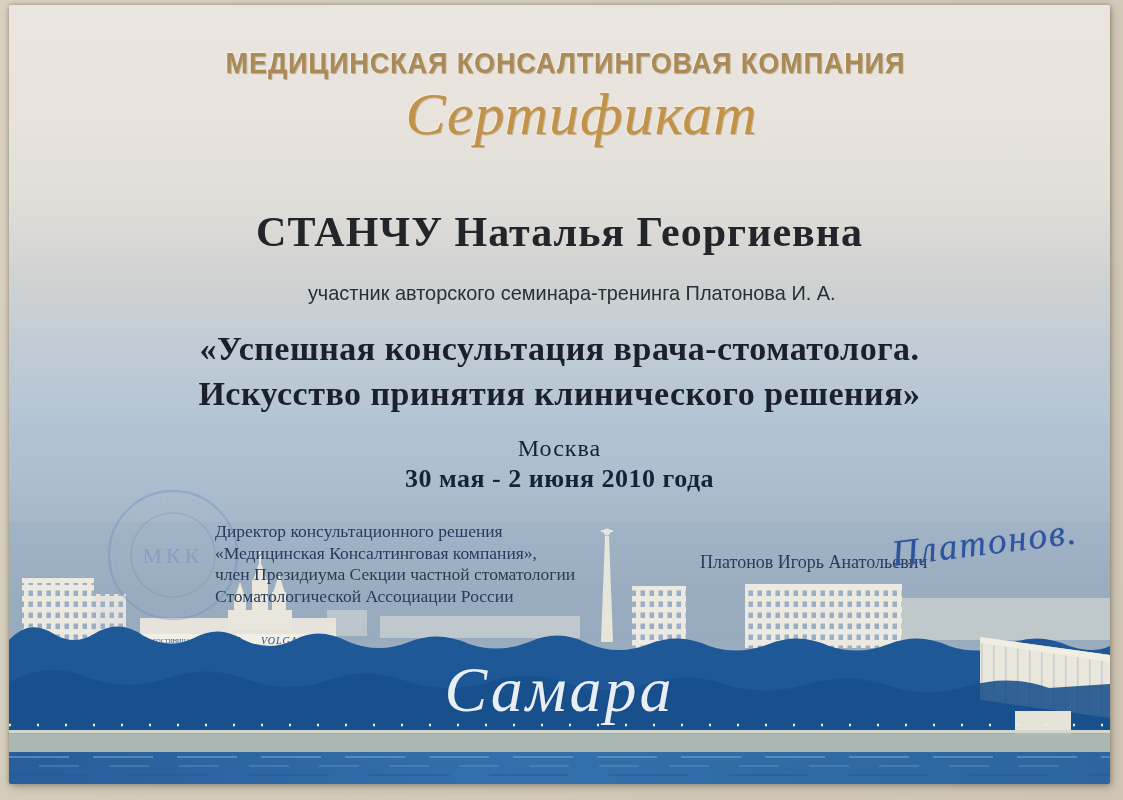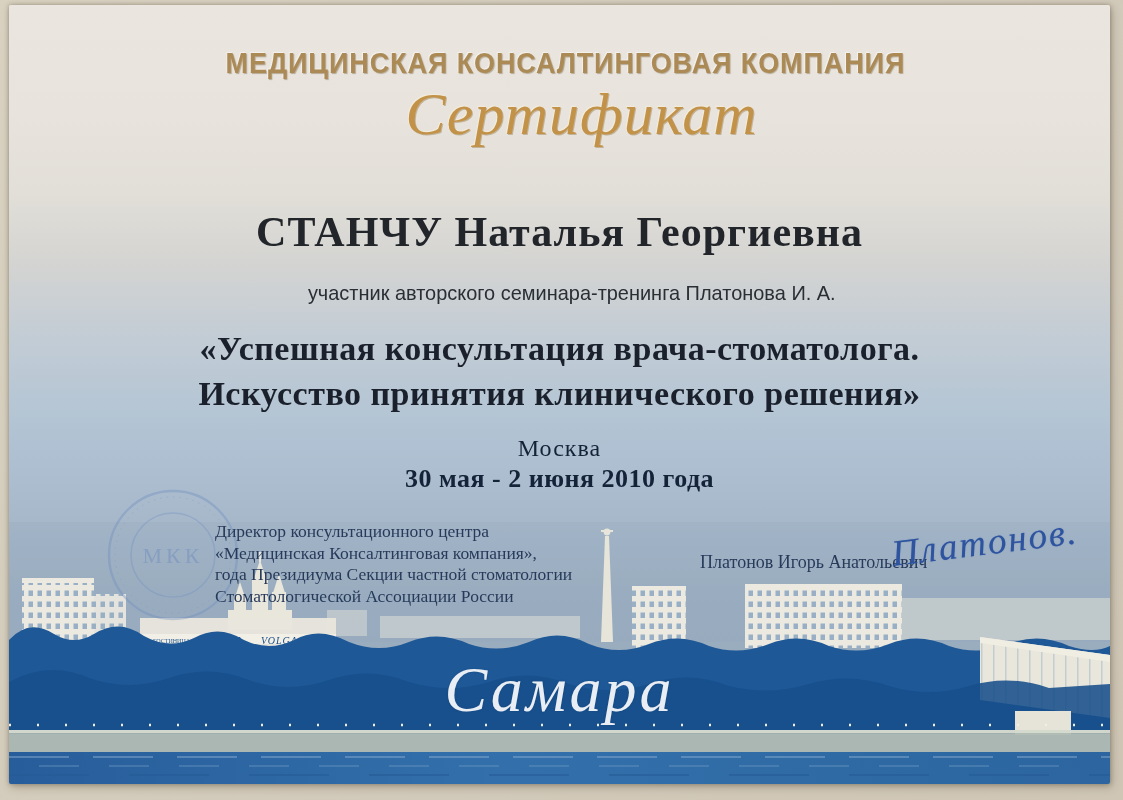--- a/index.html
+++ b/index.html
@@ -167,23 +167,23 @@
   <div class="abs centered quote layer-text">
     <div>«Успешная консультация врача-стоматолога.</div>
     <div>Искусство принятия клинического решения»</div>
   </div>
 
   <div class="abs centered city layer-text">Москва</div>
 
   <div class="abs centered dates layer-text">30 мая - 2 июня 2010 года</div>
 
   <div class="abs director layer-text">
-    <div>Директор консультационного центра</div>
+    <div>Директор консультационного решения</div>
     <div>«Медицинская Консалтинговая компания»,</div>
-    <div>года Президиума Секции частной стоматологии</div>
+    <div>член Президиума Секции частной стоматологии</div>
     <div>Стоматологической Ассоциации России</div>
   </div>
 
   <div class="abs sig-name layer-text">Платонов Игорь Анатольевич</div>
 
   <div class="abs signature layer-text">Платонов.</div>
 
   <div class="abs centered samara">Самара</div>
 
 </div>

